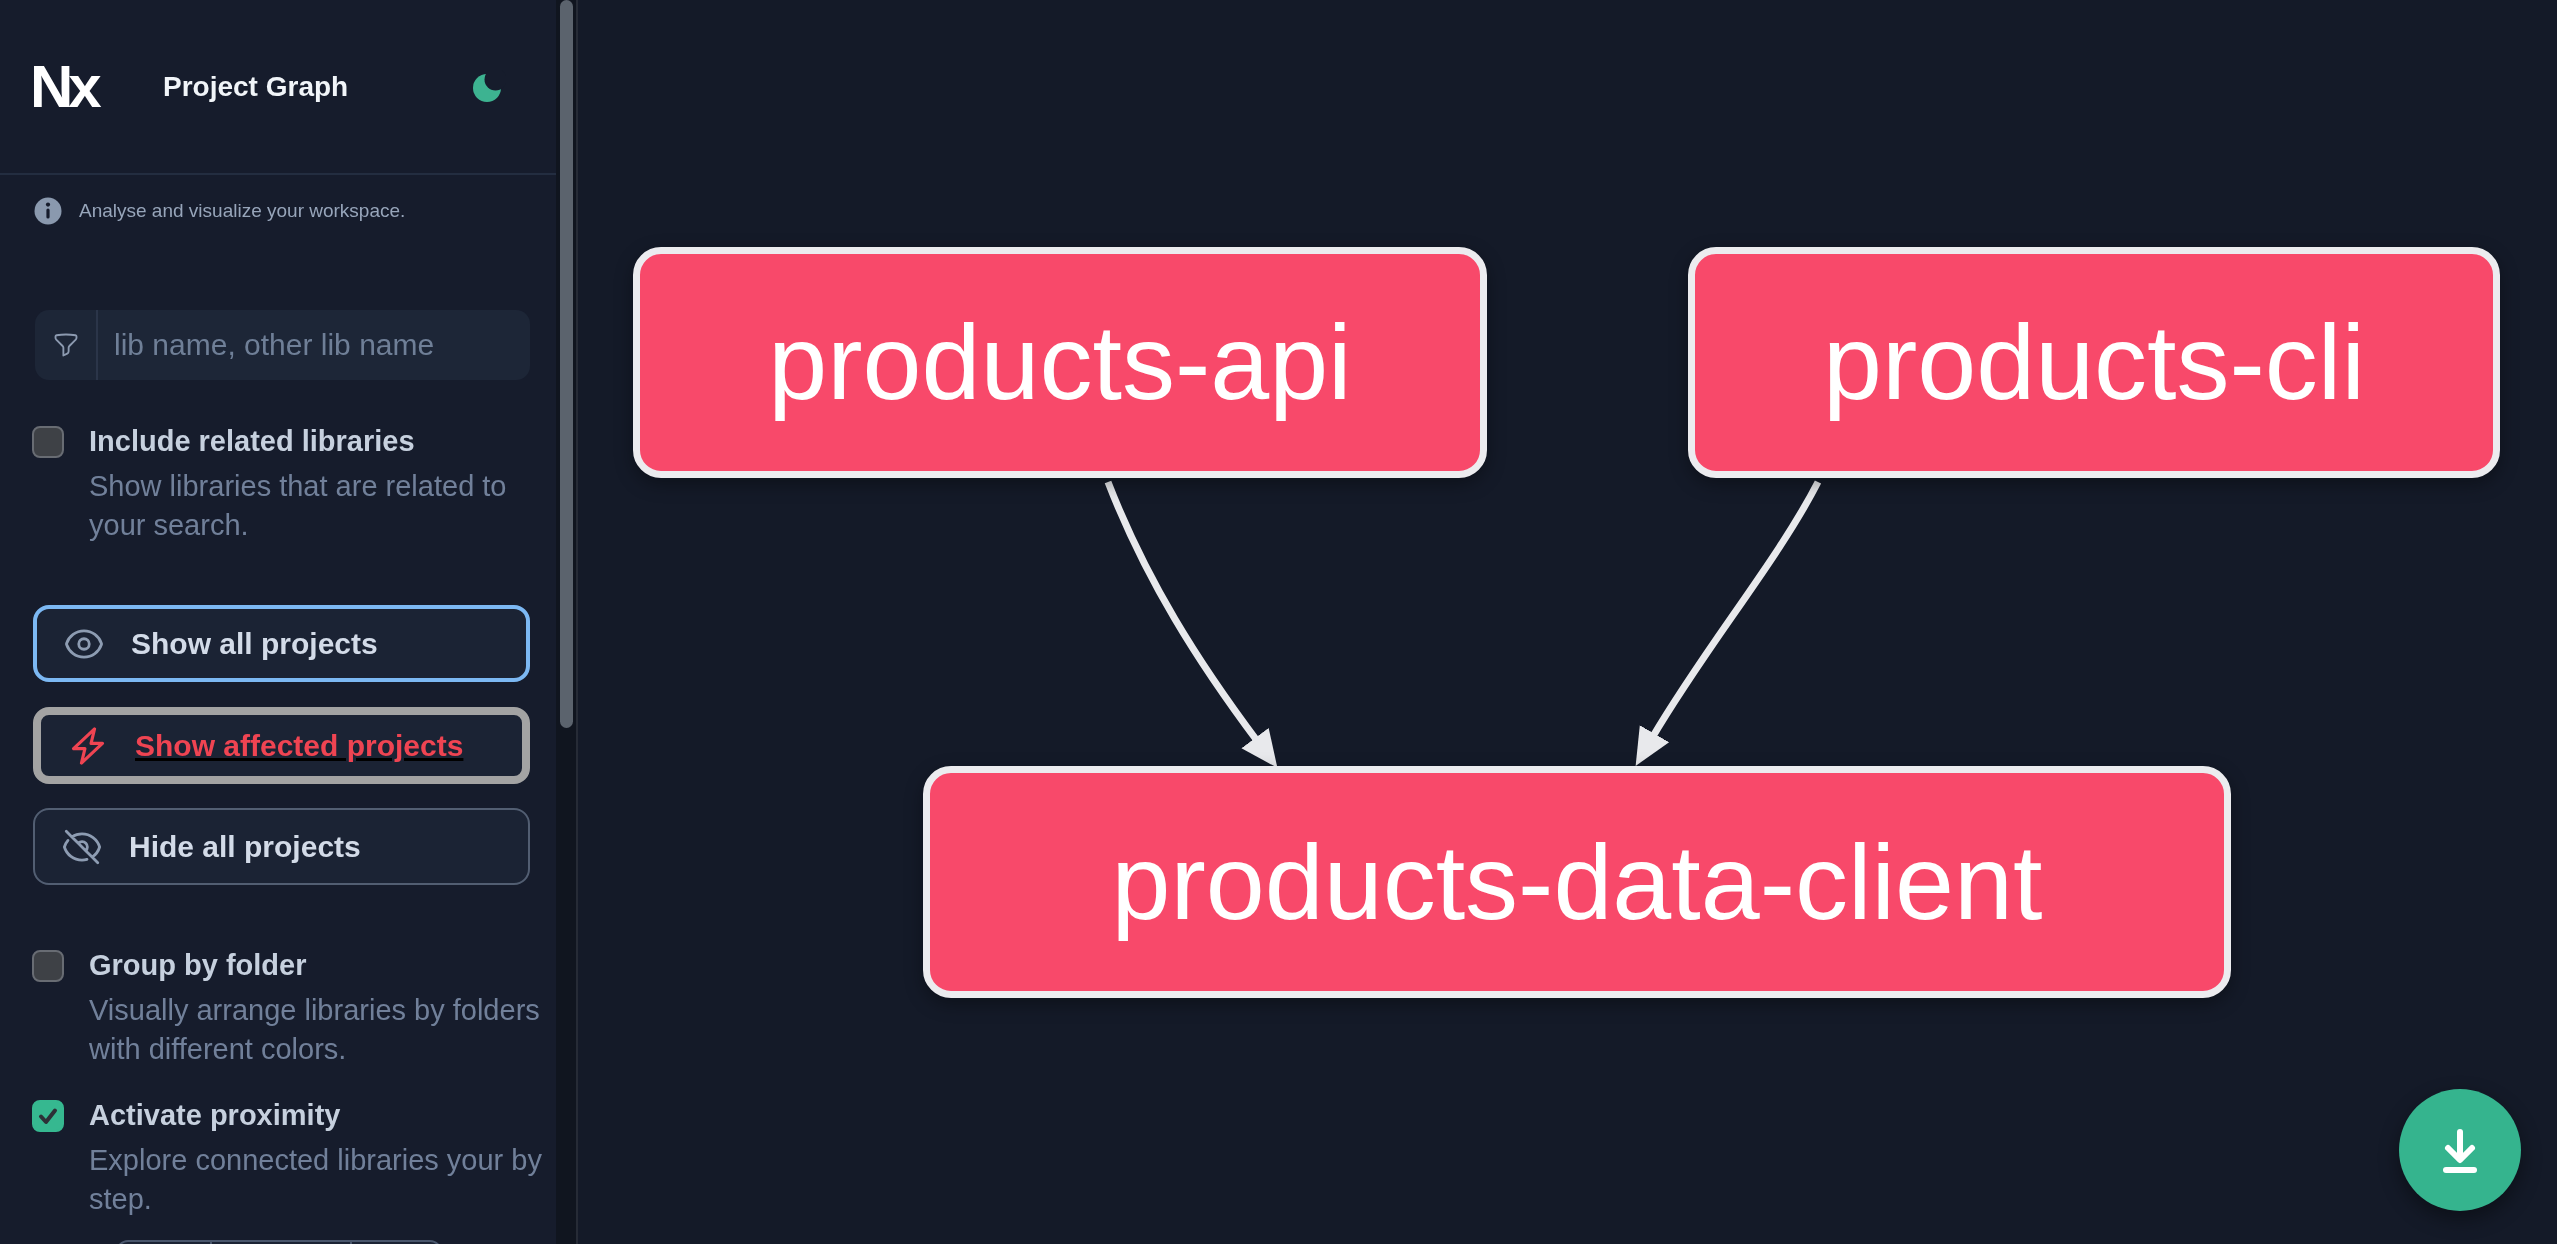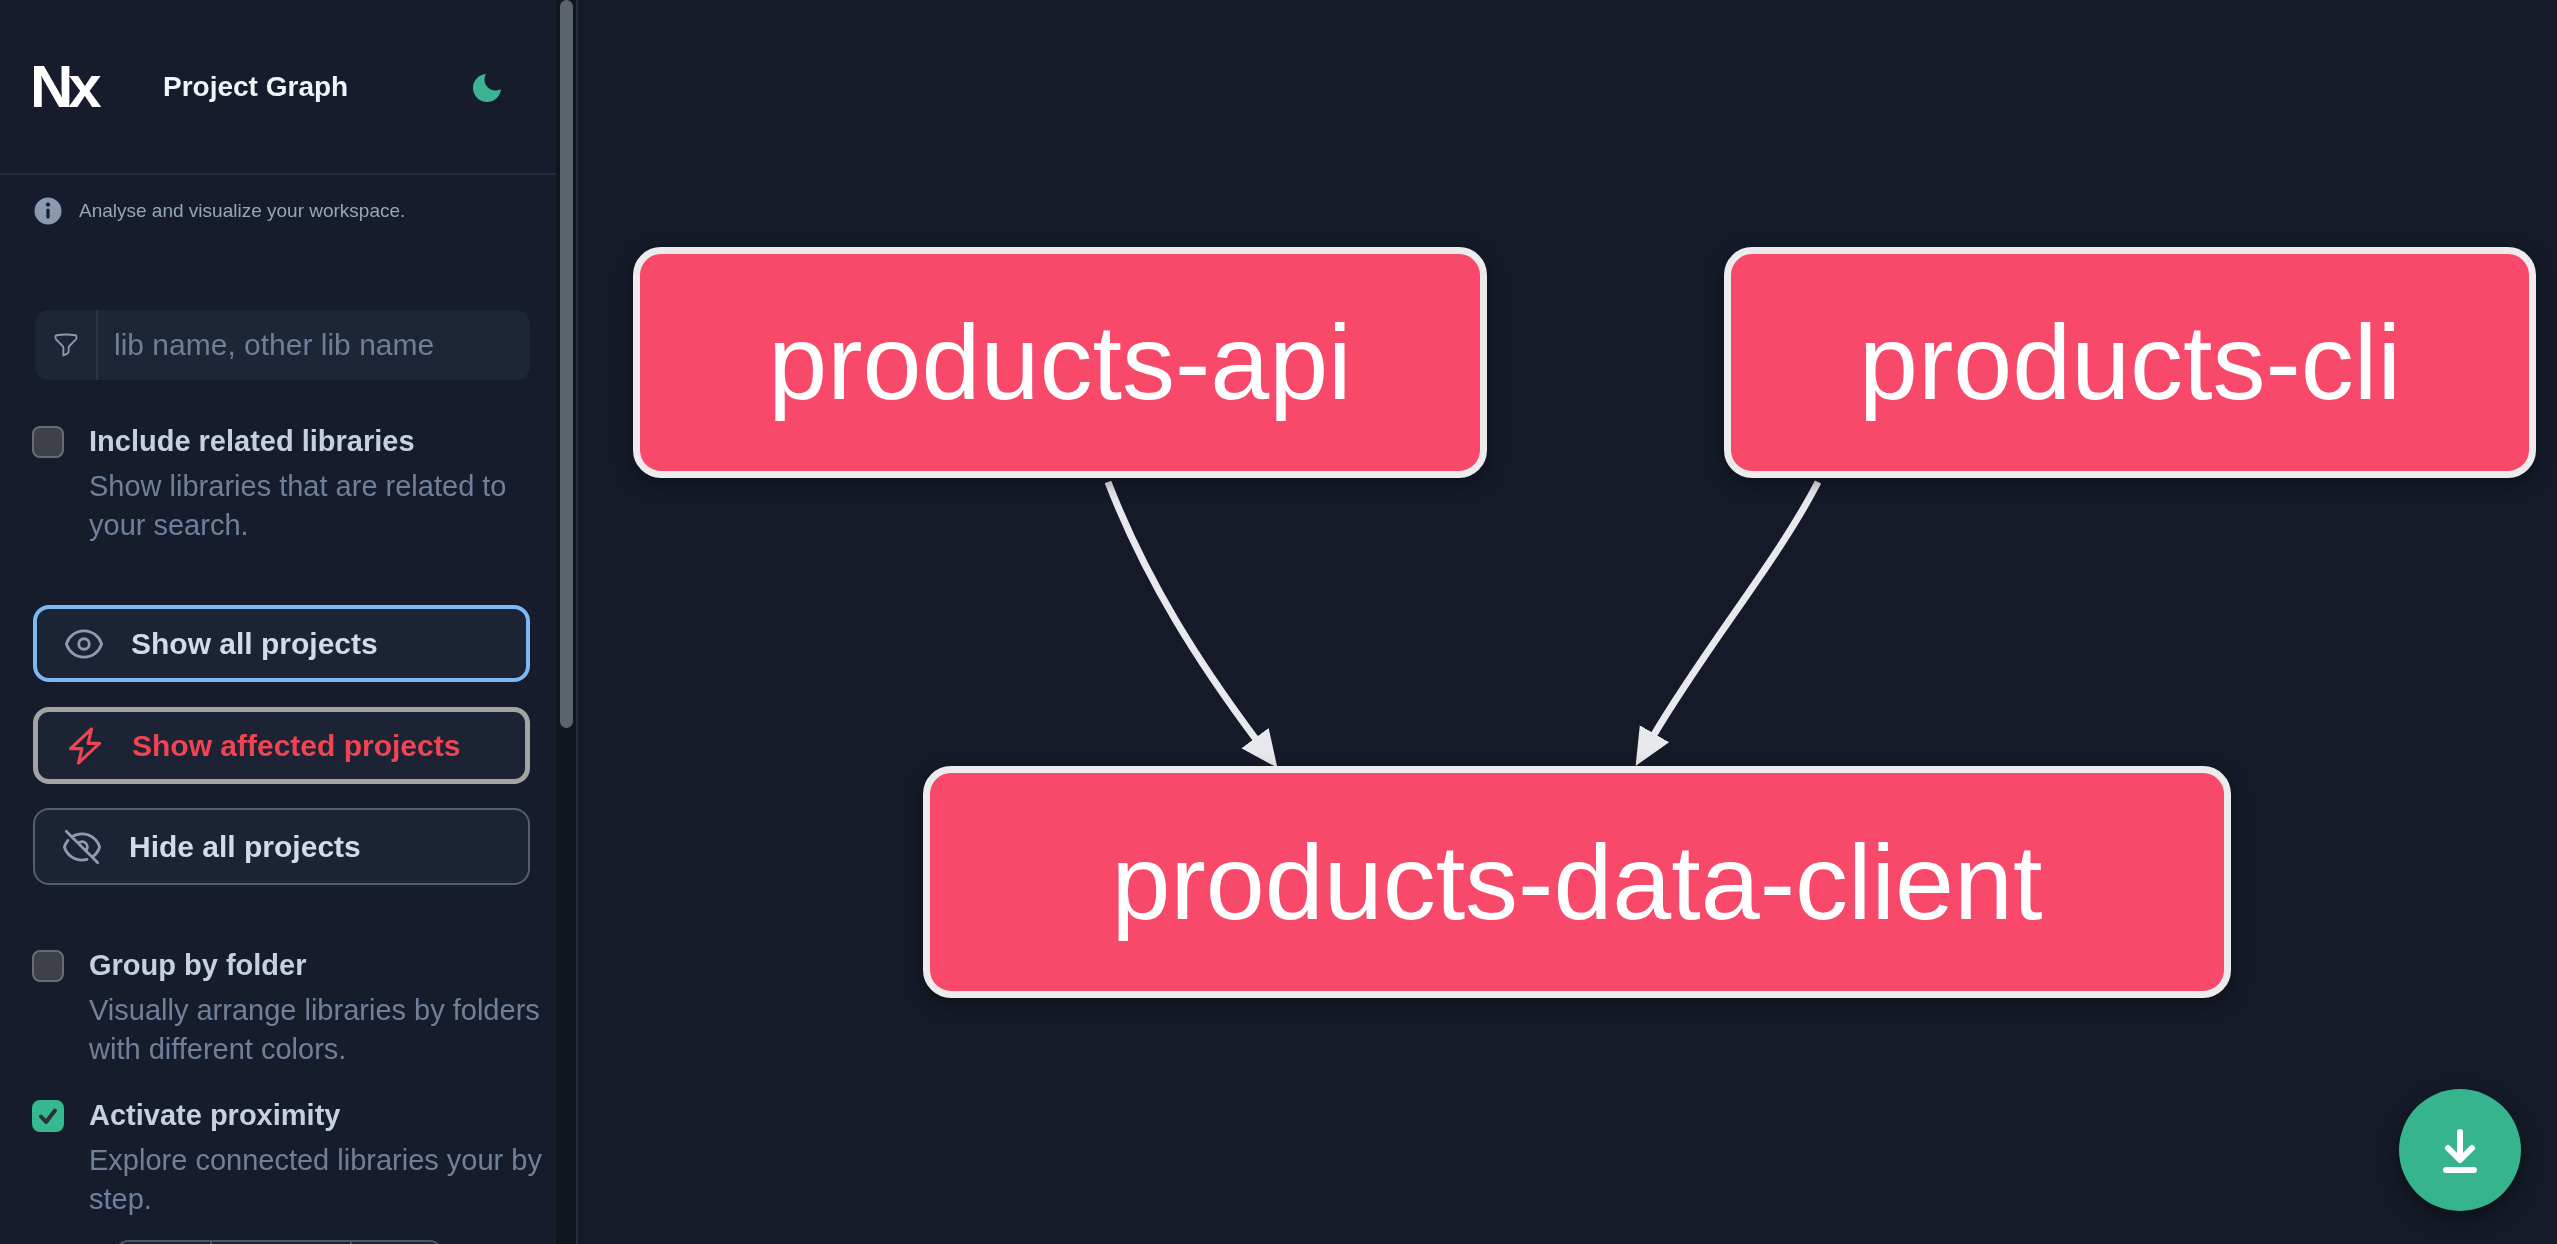--- a/index.html
+++ b/index.html
@@ -8,21 +8,21 @@
   .stage { position:relative; width:2557px; height:1244px; overflow:hidden; background:#141a28; }
 
   
   .canvas { position:absolute; left:578px; top:0; right:0; bottom:0; background:#141a28; }
   .edges { position:absolute; left:0; top:0; width:2557px; height:1244px; pointer-events:none; }
   .node { position:absolute; display:flex; align-items:center; justify-content:center;
           background:#f8496a; border:7px solid #ececef; border-radius:28px;
           color:#ffffff; font-size:106px; font-weight:400; letter-spacing:0px;
           box-shadow:0 6px 18px rgba(0,0,0,.35); cursor:pointer; white-space:nowrap; }
   .node-api  { left:633px;  top:247px; width:854px;  height:231px; }
-  .node-cli  { left:1688px; top:247px; width:812px;  height:231px;margin-left:36px; }
+  .node-cli  { left:1688px; top:247px; width:812px;  height:231px; }
   .node-data { left:923px;  top:766px; width:1308px; height:232px; }
 
   .fab { position:absolute; left:2399px; top:1089px; width:122px; height:122px; border-radius:50%;
          background:#35b48e; display:flex; align-items:center; justify-content:center;
          box-shadow:0 8px 20px rgba(0,0,0,.4); cursor:pointer; }
 
   
   .sidebar { position:absolute; left:0; top:0; width:560px; height:1244px;
              background:#161c2c; z-index:3; }
   .sb-header { position:absolute; left:0; top:0; width:560px; height:175px;
@@ -50,21 +50,21 @@
   .cbox.checked { background:#36b890; border-color:#36b890; }
   .cbox.checked svg { display:block; }
   .opt-label { color:#c6d0de; font-size:29px; font-weight:700; line-height:32px; }
   .opt-desc { color:#71809a; font-size:29px; font-weight:400; line-height:39px; margin-top:10px; width:455px; }
 
   .btn { position:absolute; left:33px; width:497px; height:77px; border-radius:16px;
          background:#1b2334; display:flex; align-items:center; gap:26px; padding-left:26px;
          cursor:pointer; }
   .btn-label { font-size:30px; font-weight:700; color:#d3dbe8; }
   .btn-focus { border:4px solid #7cb8f3; }
-  .btn-affected { border:5px solid #a3a3a3; }
+  .btn-affected { border:8px solid #a3a3a3;text-decoration:underline; }
   .btn-affected .btn-label { color:#ef4452; }
   .btn-default { border:2px solid #525e72; }
 
   .stepper { position:absolute; left:116px; top:1240px; width:326px; height:44px;
              border:2px solid #49566c; border-radius:12px; background:#1b2334; display:flex; }
   .stepper .seg { flex:1; border-right:2px solid #49566c; cursor:pointer; }
   .stepper .seg:last-child { border-right:none; }
   .stepper .seg:nth-child(1){ flex:0 0 94px; } .stepper .seg:nth-child(2){ flex:0 0 140px; }
 
   

